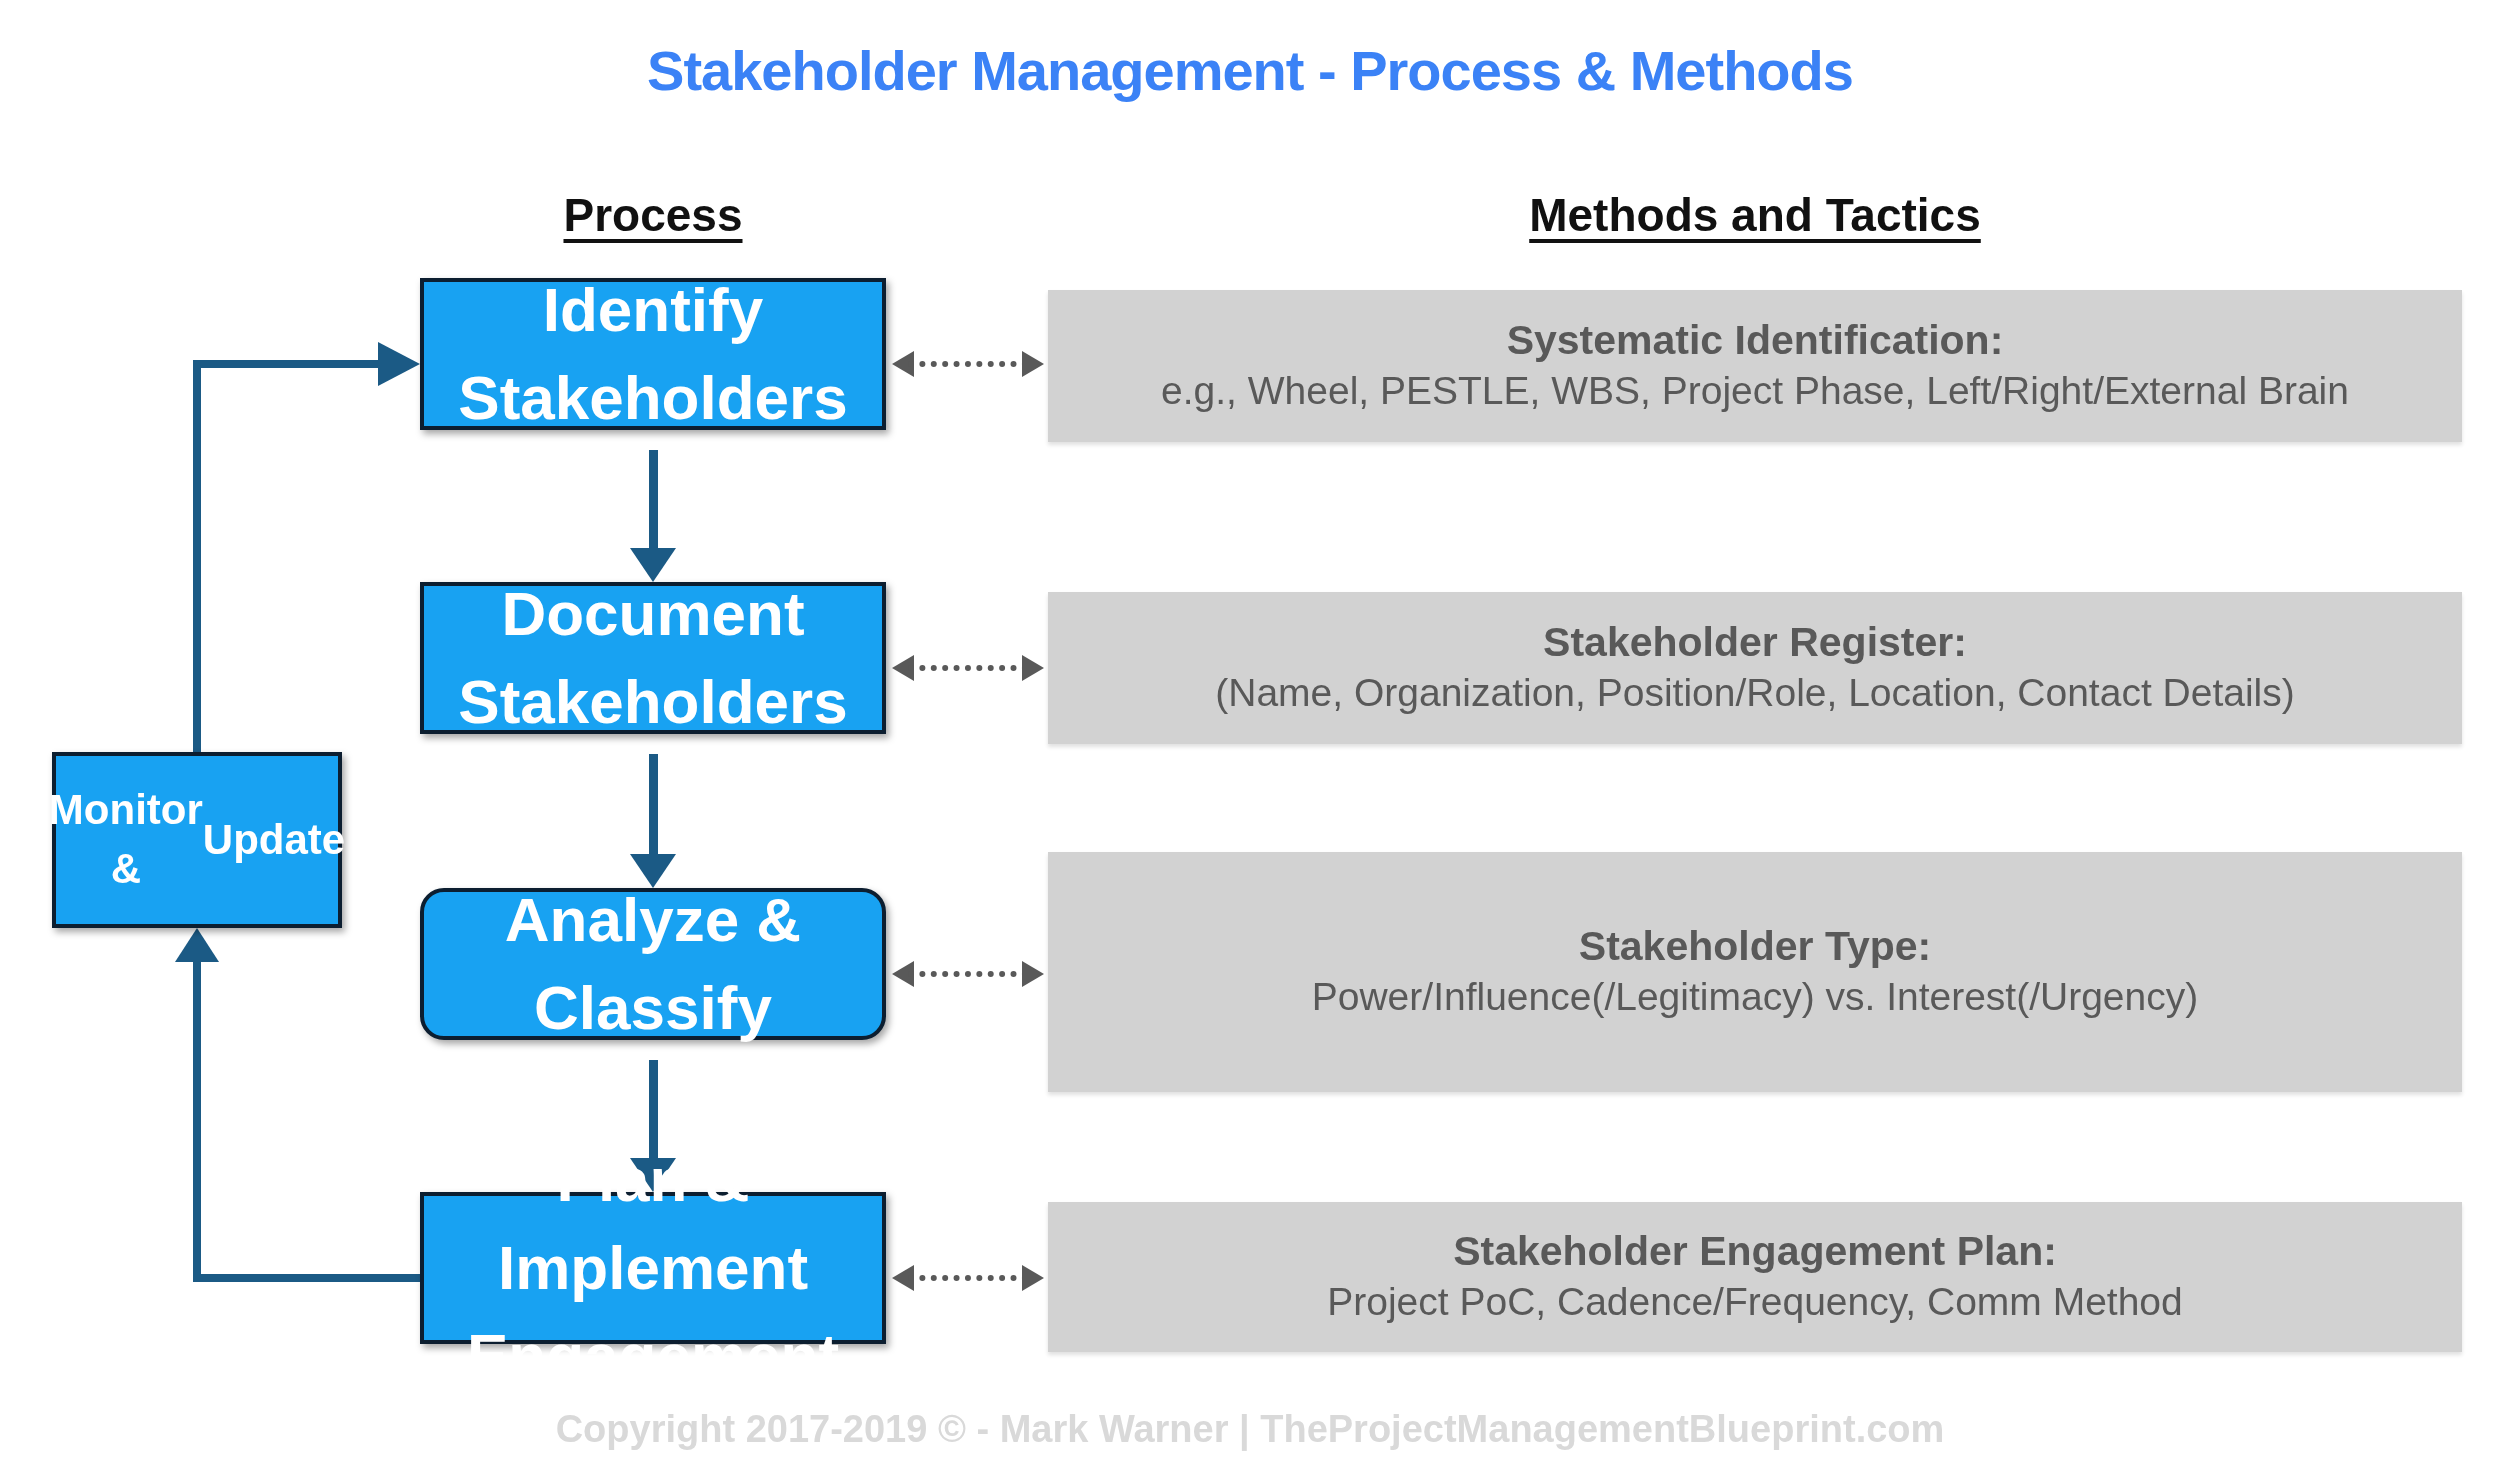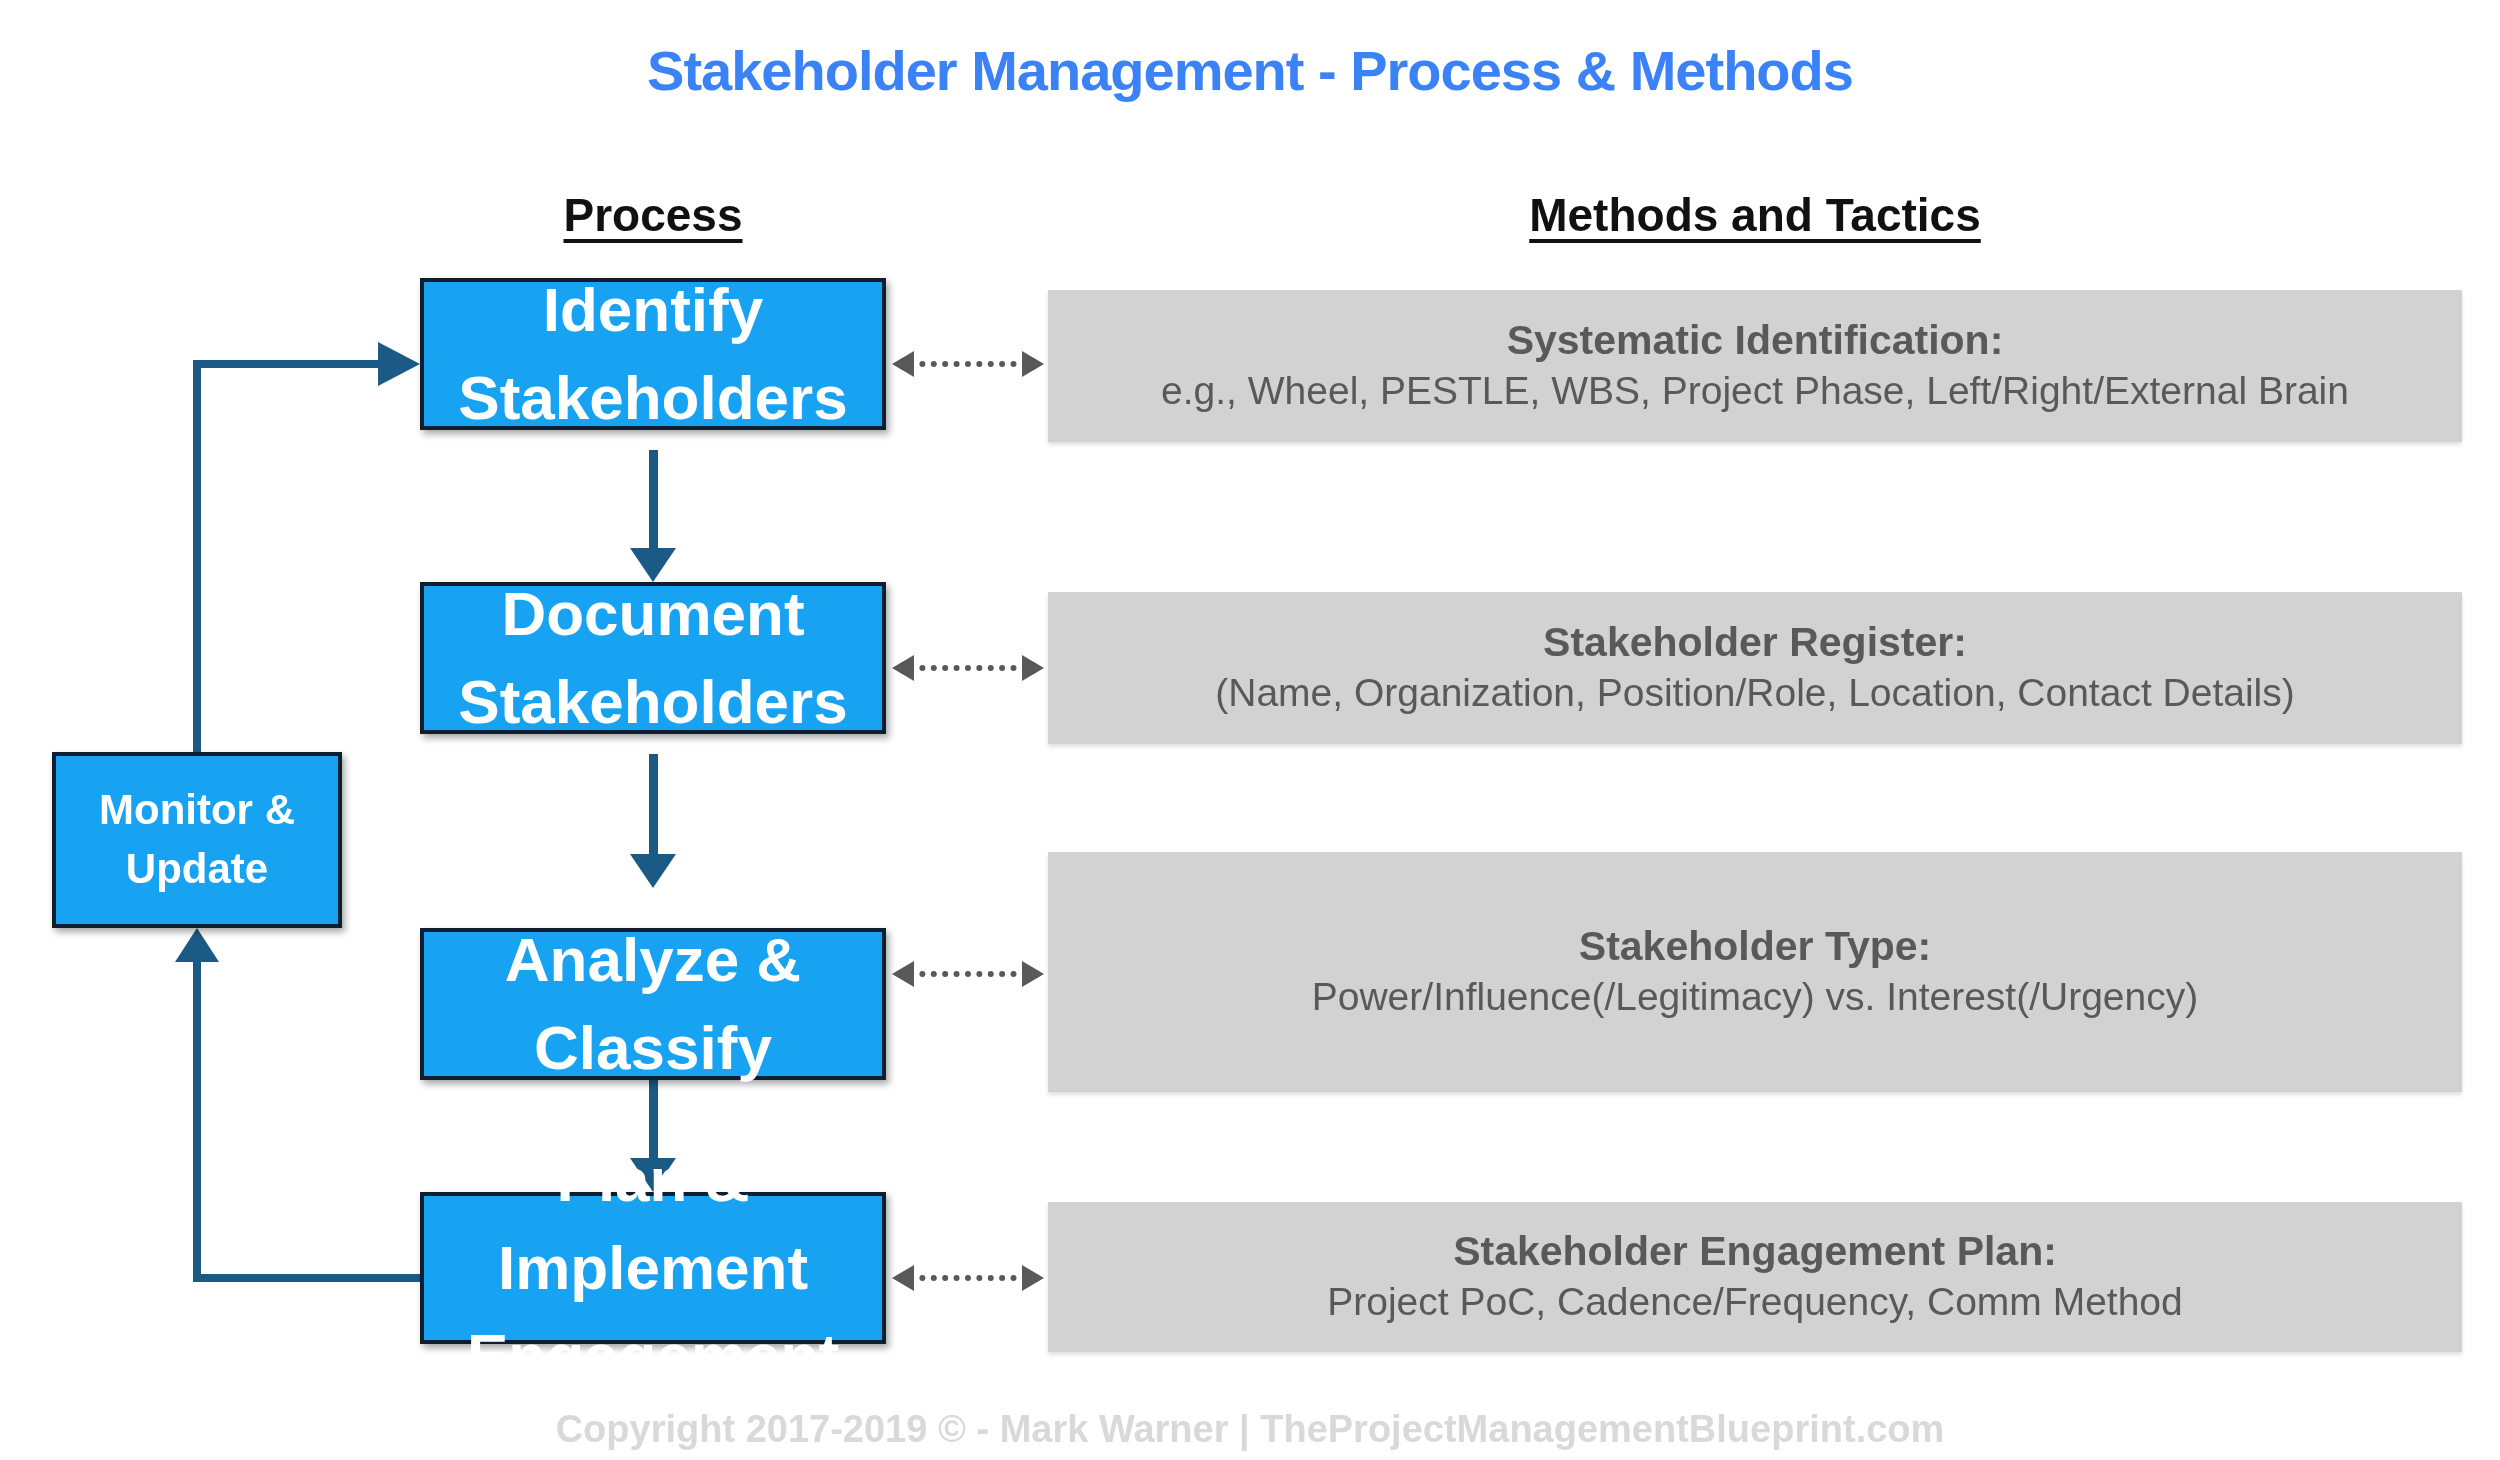--- a/index.html
+++ b/index.html
@@ -37,31 +37,31 @@
     border:4px solid #0c1e30;
     box-sizing:border-box;
     box-shadow:3px 4px 7px rgba(0,0,0,0.35);
     display:flex;flex-direction:column;align-items:center;justify-content:center;
     color:#ffffff;font-size:62px;font-weight:700;line-height:1.42;
     text-align:center;
   }
   .pbox span{display:block;}
   #pbox-1{top:278px;}
   #pbox-2{top:582px;}
-  #pbox-3{top:928px;}
+  #pbox-3{top:888px;border-radius:24px;}
   #pbox-4{top:1192px;}
 
   
   .loop-box{
     position:absolute;left:52px;top:752px;width:290px;height:176px;
     background:#18A2F2;
     border:4px solid #0c1e30;
     box-sizing:border-box;
     box-shadow:3px 4px 7px rgba(0,0,0,0.35);
-    display:flex;flex-direction:column;align-items:center;justify-content:center;
+    display:flex;flex-direction:row;align-items:center;justify-content:center;
     color:#ffffff;font-size:42px;font-weight:700;line-height:1.4;
     text-align:center;
   }
 
   
   .mbox{
     position:absolute;left:1048px;width:1414px;
     background:#D2D2D2;
     box-shadow:0 3px 4px rgba(0,0,0,0.12);
     display:flex;flex-direction:column;align-items:center;justify-content:center;

